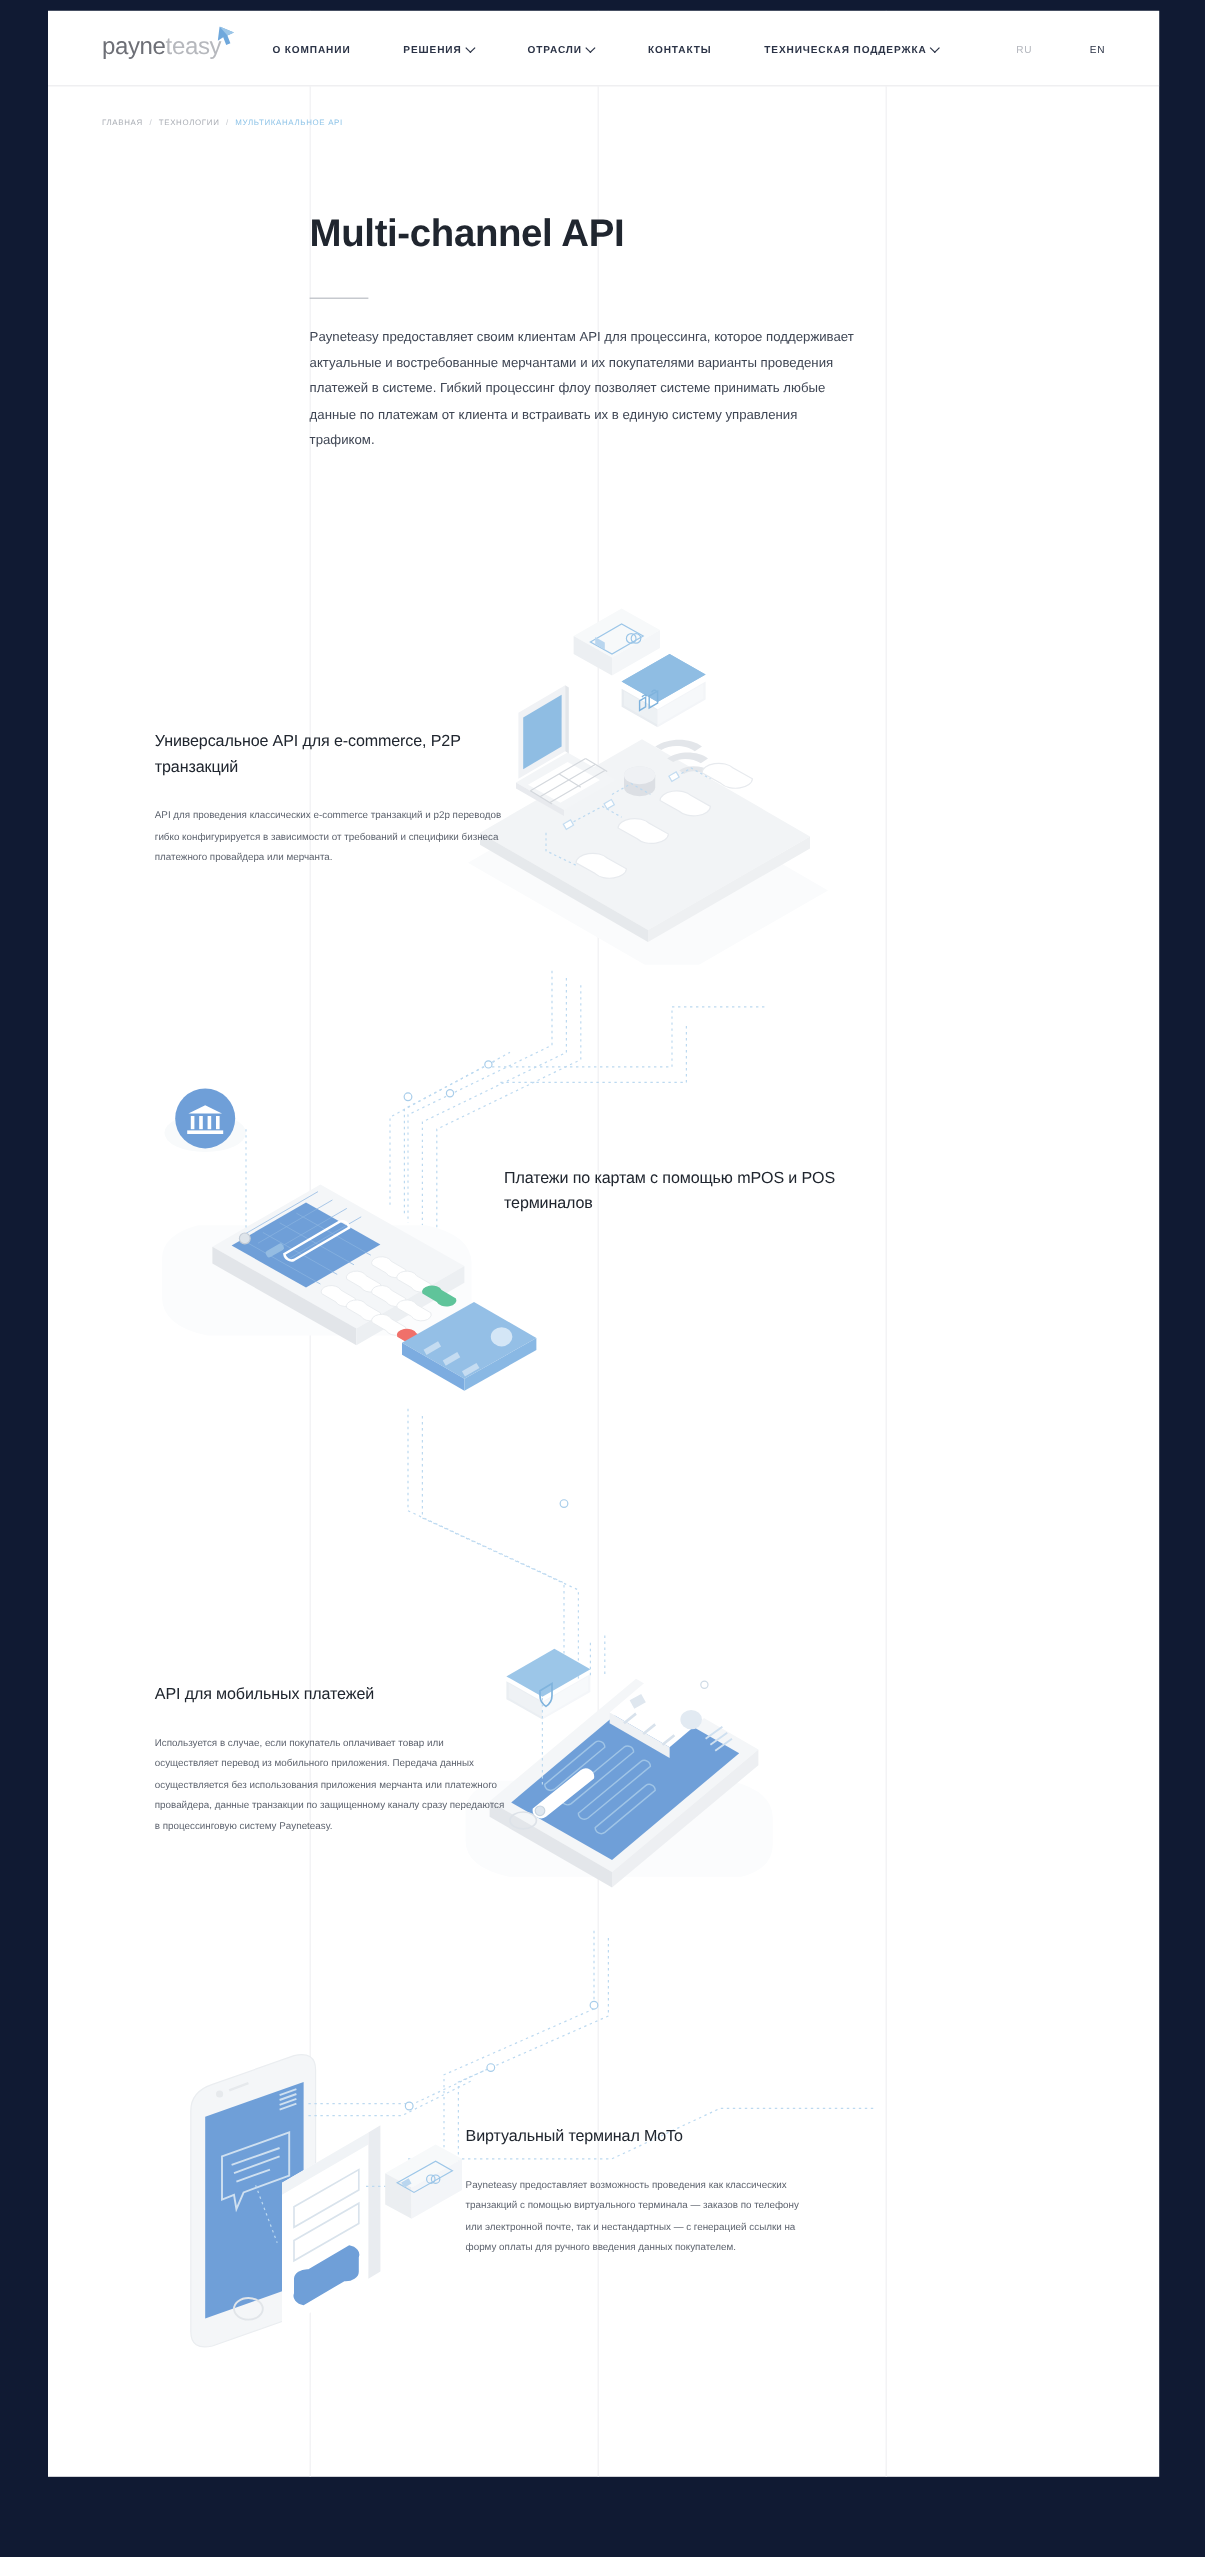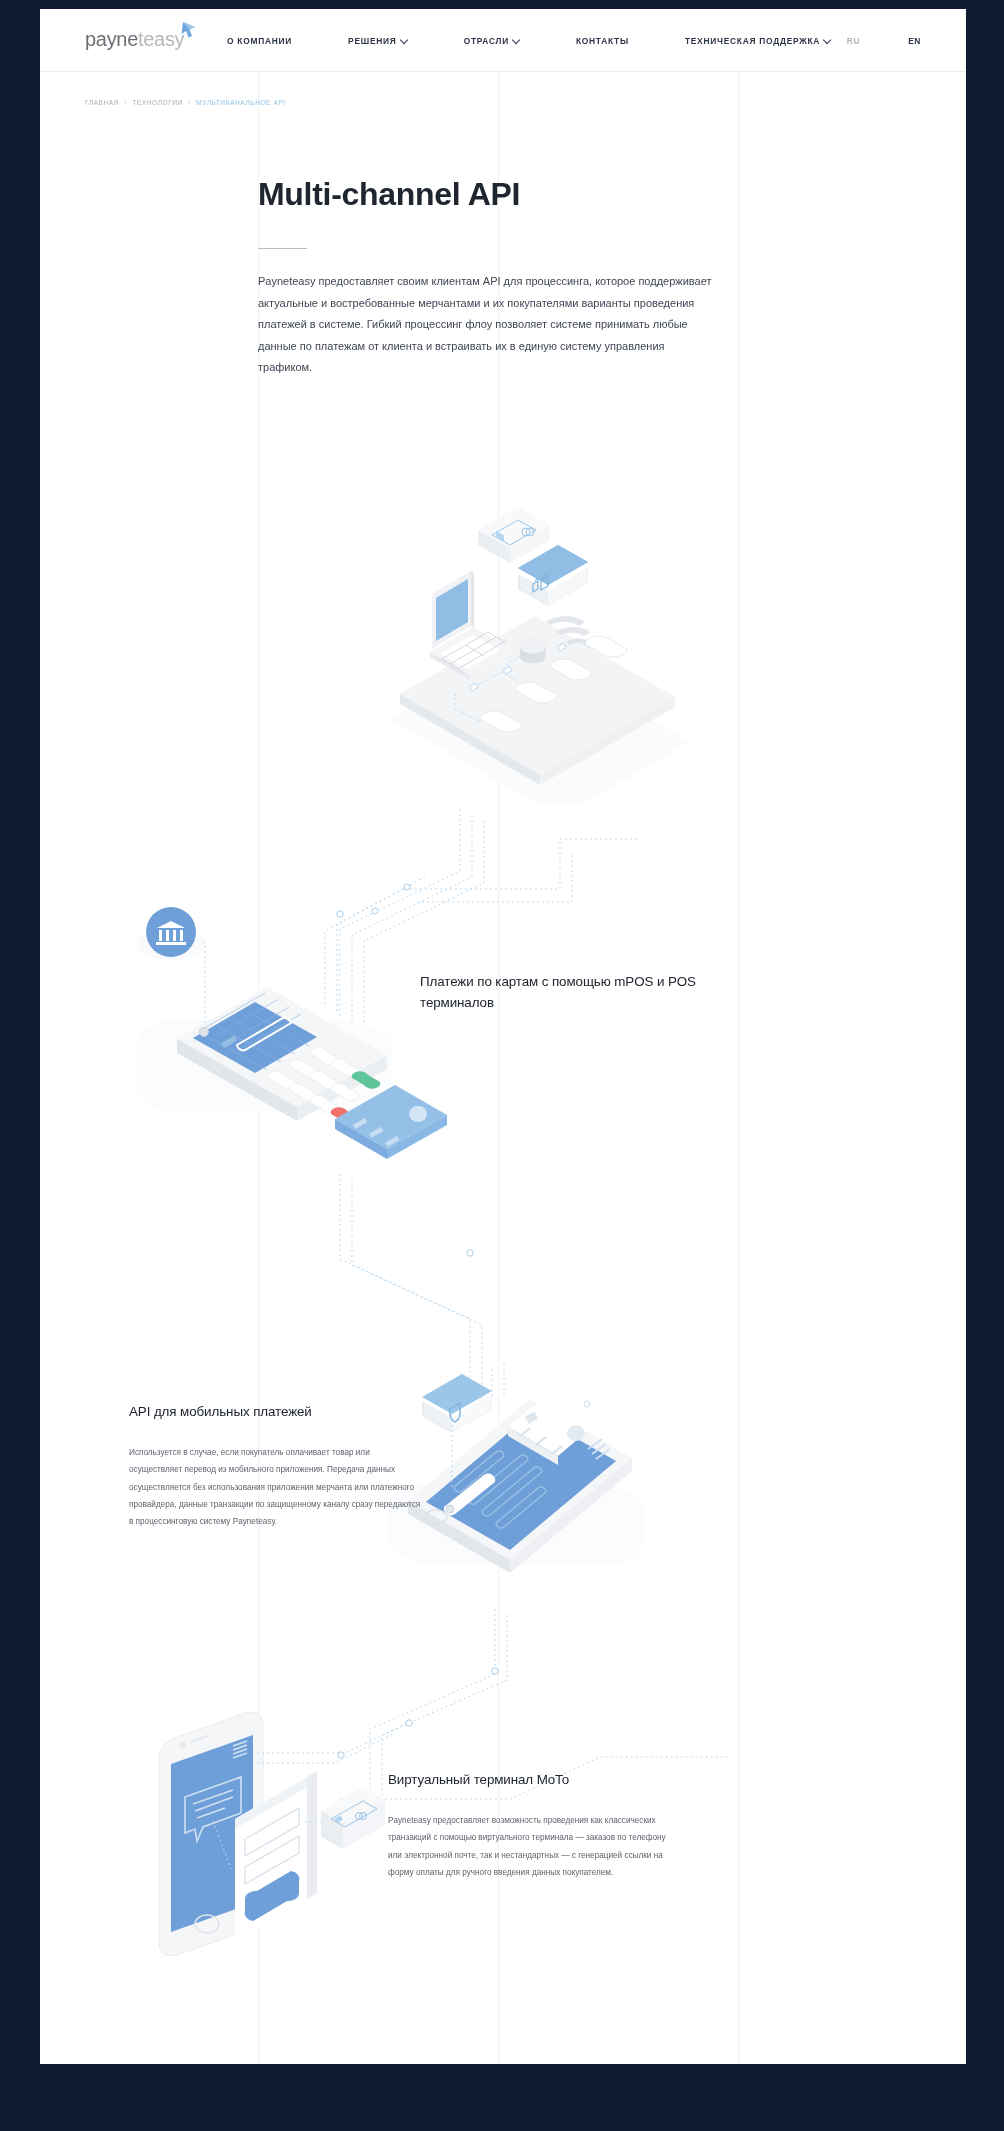--- a/index.html
+++ b/index.html
@@ -77,21 +77,21 @@
     margin-top: -7px;
   }
 
   .nav {
     position: absolute;
     left: 187px;
     top: 0;
     height: 63px;
     display: flex;
     align-items: center;
-    gap: 12px;
+    gap: 0;
   }
   .nav-item {
     font-size: 8.4px;
     letter-spacing: 0.75px;
     color: #2b3346;
     font-weight: 700;
     text-transform: uppercase;
     padding: 0 0;
     margin-right: 44px;
     white-space: nowrap;
@@ -121,21 +121,21 @@
     right: 45px;
     top: 0;
     height: 63px;
     display: flex;
     align-items: center;
     gap: 7px;
   }
   .lang-item {
     font-size: 8.4px;
     letter-spacing: 0.6px;
-    font-weight: 700;
+    font-weight: 400;
     color: #b3b6bd;
     cursor: pointer;
     padding-left: 41px;
   }
   .lang-item.active { color: #2b3346; }
 
   
   .breadcrumb {
     position: absolute;
     left: 45px;
@@ -297,20 +297,24 @@
 
         <path d="M300 1790 L470 1790 L560 1748 L690 1748"></path>
       </g>
       <g fill="#ffffff" stroke="#a8cdea" stroke-width="1">
         <circle cx="300" cy="905" r="3.2"></circle>
         <circle cx="430" cy="1244" r="3.2"></circle>
         <circle cx="455" cy="1662" r="3.2"></circle>
       </g>
     </svg>
 
+    <div class="section sec-1">
+      <h2>Универсальное API для e-commerce, P2P транзакций</h2>
+      <p>API для проведения классических e-commerce транзакций и p2p переводов гибко конфигурируется в зависимости от требований и специфики бизнеса платежного провайдера или мерчанта.</p>
+    </div>
 
     <div class="section sec-2">
       <h2>Платежи по картам с помощью mPOS и POS терминалов</h2>
     </div>
 
     <div class="section sec-4">
       <h2>Виртуальный терминал MoTo</h2>
       <p>Payneteasy предоставляет возможность проведения как классических транзакций с помощью виртуального терминала — заказов по телефону или электронной почте, так и нестандартных — с генерацией ссылки на форму оплаты для ручного введения данных покупателем.</p>
     </div>
 

